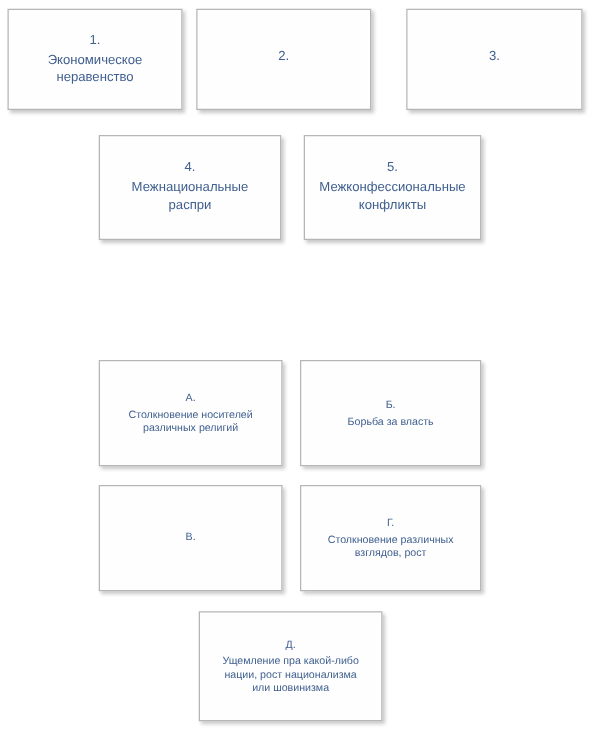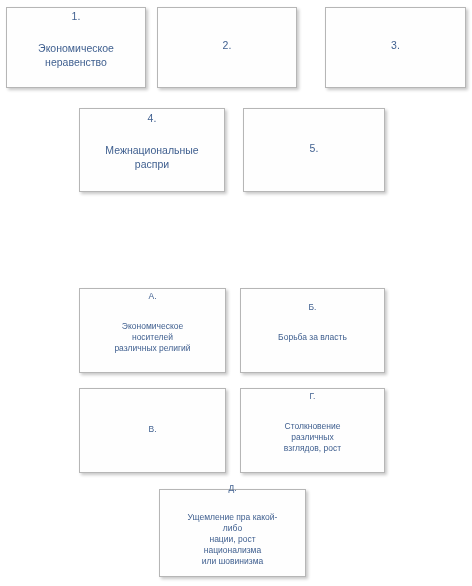--- a/index.html
+++ b/index.html
@@ -40,21 +40,21 @@
 
   .card .marker {
     display: block;
     line-height: 1.25;
     margin: 0 0 3px 0;
   }
 
   .card .caption {
     display: block;
     line-height: 1.3;
-    margin: 16px;
+    margin: 0;
     padding: 0 6px;
     white-space: pre-line;
   }
 
   
   .card.numbered .marker  { font-size: 10.5px; }
   .card.numbered .caption { font-size: 10.5px; }
 
   
   .card.lettered .marker  { font-size: 8.5px; }
@@ -80,25 +80,27 @@
   </div>
 
   <div class="card numbered" style="left:79px; top:108px; width:146px; height:84px;">
     <span class="marker">4.</span>
     <span class="caption">Межнациональные
 распри</span>
   </div>
 
   <div class="card numbered" style="left:243px; top:108px; width:142px; height:84px;">
     <span class="marker">5.</span>
+    <span class="caption">Межконфессиональные
+конфликты</span>
   </div>
 
   <div class="card lettered" style="left:79px; top:288px; width:147px; height:85px;">
     <span class="marker">А.</span>
-    <span class="caption">Экономическое носителей
+    <span class="caption">Столкновение носителей
 различных религий</span>
   </div>
 
   <div class="card lettered" style="left:240px; top:288px; width:145px; height:85px;">
     <span class="marker">Б.</span>
     <span class="caption">Борьба за власть</span>
   </div>
 
   <div class="card lettered" style="left:79px; top:388px; width:147px; height:85px;">
     <span class="marker">В.</span>

